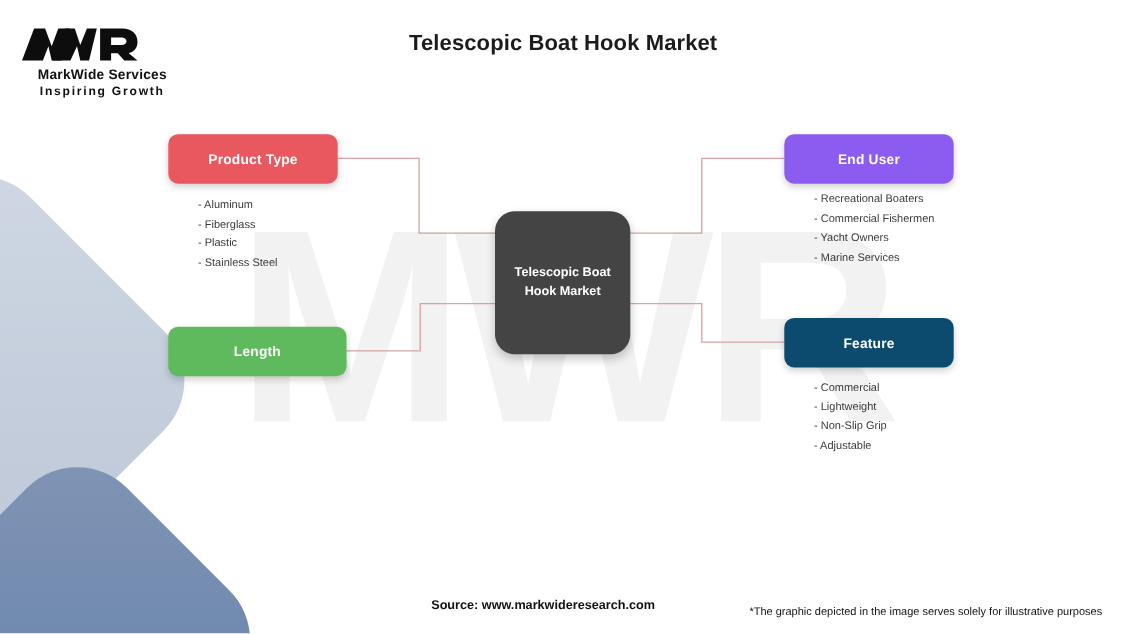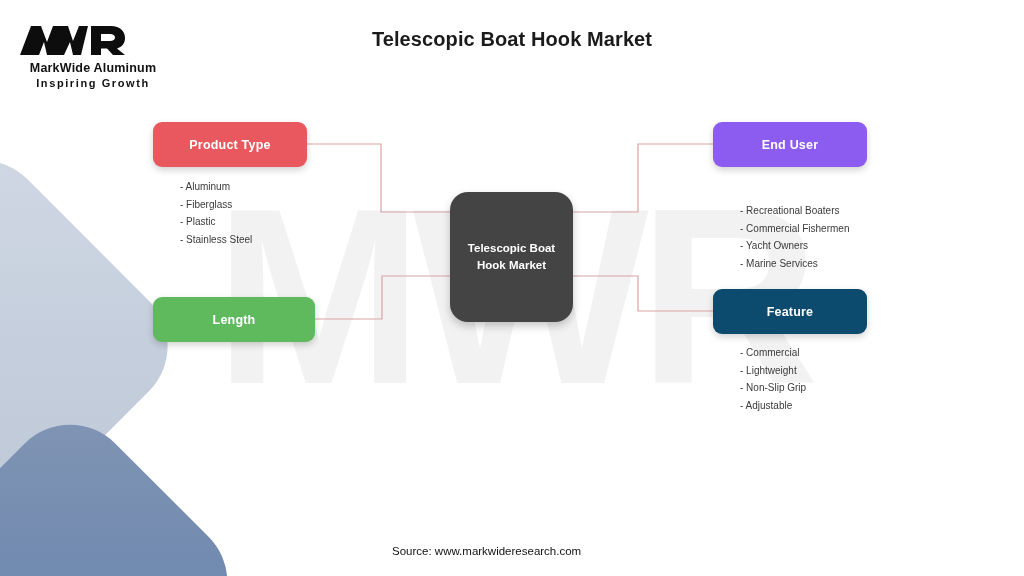--- a/index.html
+++ b/index.html
@@ -145,31 +145,31 @@
   
   .bullets {
     position: absolute;
     font-size: 10px;
     color: #3a3a3a;
     line-height: 17.6px;
     white-space: nowrap;
   }
   #bullets-product { left: 180px; top: 178px; }
   #bullets-length  { left: 180px; top: 359px; }
-  #bullets-enduser { left: 740px; top: 173px; margin-top: 29px; }
+  #bullets-enduser { left: 740px; top: 173px; }
   #bullets-feature { left: 740px; top: 344px; }
   .bullets div { }
 
   
   #source {
     position: absolute;
     left: 392px;
     top: 545px;
     font-size: 11.5px;
-    font-weight: normal;
+    font-weight: bold;
     color: #111;
   }
   #disclaimer {
     position: absolute;
     right: 22px;
     top: 551px;
     font-size: 10px;
     color: #111;
     white-space: nowrap;
   }
@@ -185,21 +185,21 @@
   <div id="watermark">MWR</div>
 
   <div id="logo">
     <svg id="logo-mark" width="110" height="38" viewBox="0 0 220 76">
       <g fill="#0d0d0d">
         <path d="M4 66 L26 8 L46 8 L58 40 L70 8 L90 8 L76 66 L58 66 L52 40 L42 66 Z"></path>
         <path d="M60 66 L82 8 L100 8 L110 38 L122 8 L140 8 L126 66 L110 66 L104 40 L92 66 Z"></path>
         <path d="M146 8 L186 8 C204 8 214 18 214 32 C214 43 208 50 198 53 L214 66 L190 66 L178 53 L166 53 L166 66 L146 66 Z M166 24 L166 38 L184 38 C190 38 194 35 194 31 C194 27 190 24 184 24 Z"></path>
       </g>
     </svg>
-    <div class="logo-name">MarkWide Aluminum</div>
+    <div class="logo-name">MarkWide Services</div>
     <div class="logo-tag">Inspiring Growth</div>
   </div>
 
   <div id="title">Telescopic Boat Hook Market</div>
 
   <svg id="connectors" width="1024" height="576">
     <g fill="none" stroke="#d9a3a3" stroke-width="1.2">
 
       <path d="M307 144 L381 144 L381 212 L450 212"></path>
 
@@ -234,14 +234,15 @@
 
 
   <div class="bullets" id="bullets-feature">
     <div>- Commercial</div>
     <div>- Lightweight</div>
     <div>- Non-Slip Grip</div>
     <div>- Adjustable</div>
   </div>
 
   <div id="source">Source: www.markwideresearch.com</div>
+  <div id="disclaimer">*The graphic depicted in the image serves solely for illustrative purposes</div>
 
 </div>
 
 </body></html>

